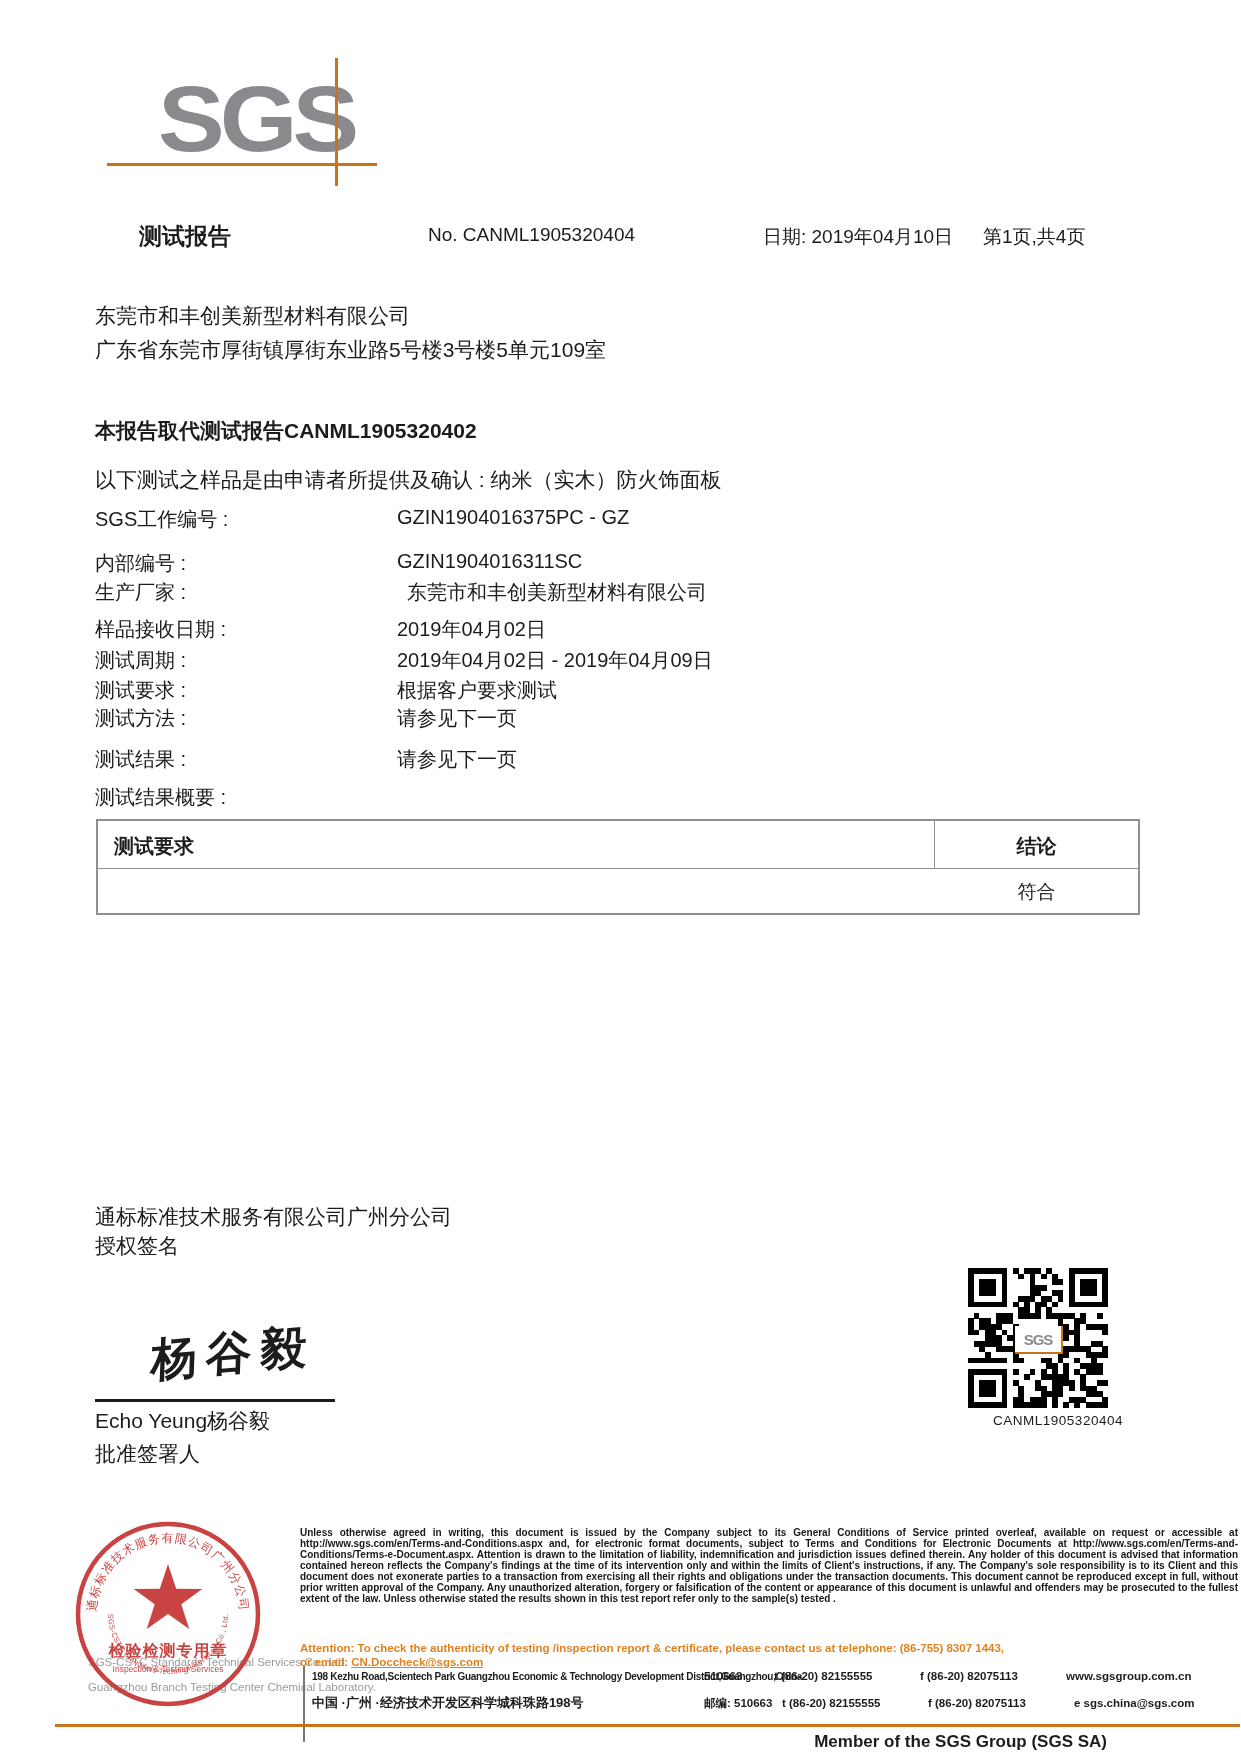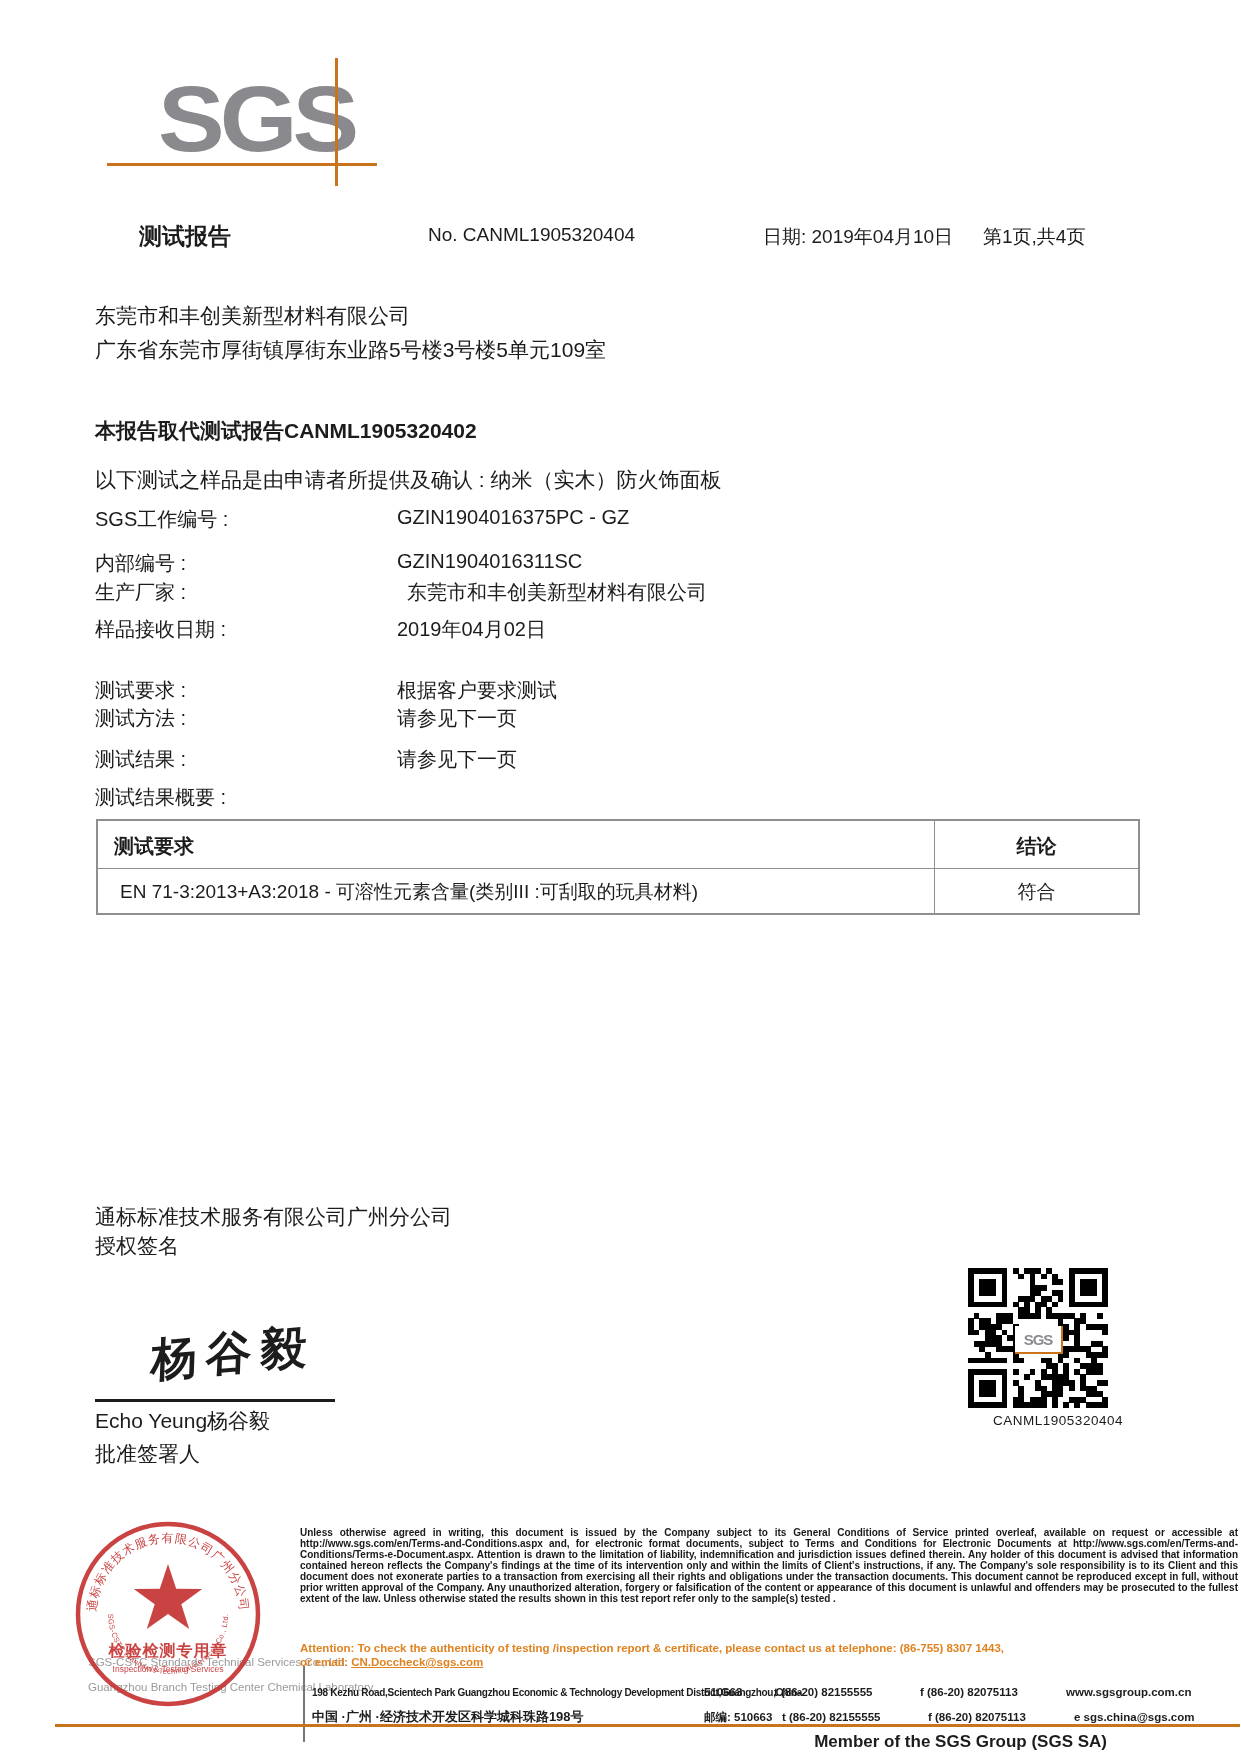--- a/index.html
+++ b/index.html
@@ -18,21 +18,21 @@
   .tbl .cell{position:absolute;box-sizing:border-box;}
   .sig-script{font-size:46px;font-weight:bold;letter-spacing:9px;transform:rotate(-5deg) skewX(-7deg);transform-origin:left bottom;}
   .qr-label{font-size:13.5px;letter-spacing:.5px;text-align:center;}
   .disclaimer{font-size:10px;font-weight:bold;line-height:11px;text-align:justify;color:#181818;}
   .attention{font-size:11.5px;font-weight:bold;line-height:14px;color:#e0821f;}
   .attention .em{text-decoration:underline;}
   .addr-row{display:flex;align-items:baseline;white-space:nowrap;}
   .addr-en{font-size:10px;font-weight:bold;letter-spacing:-.3px;width:392px;}
   .addr-cn{font-size:13px;font-weight:bold;width:392px;}
   .addr-seg{font-size:11.5px;font-weight:bold;}
-  .seg-postal{width:70px;margin-top:16px;}
+  .seg-postal{width:70px;}
   .seg-tel{width:146px;}
   .seg-fax{width:146px;}
   .gray-co{font-size:11.5px;color:#9b9b9b;white-space:nowrap;}
   .member{font-size:17px;font-weight:bold;}
   .qr-logo-box{background:#fff;display:flex;align-items:center;justify-content:center;
     border-bottom:2px solid #c9731d;border-right:2px solid #c9731d;}
   .qr-logo-box span{color:#8a8a8e;font-weight:bold;font-size:15px;letter-spacing:-1px;}
 </style>
 </head>
 <body>
@@ -65,20 +65,24 @@
     <span class="val">GZIN1904016311SC</span>
   </div>
   <div class="abs fld" style="left:95px;top:579px;width:900px;height:26px;">
     <span class="lab">生产厂家 :</span>
     <span class="val" style="left:312px;">东莞市和丰创美新型材料有限公司</span>
   </div>
   <div class="abs fld" style="left:95px;top:616px;width:900px;height:26px;">
     <span class="lab">样品接收日期 :</span>
     <span class="val">2019年04月02日</span>
   </div>
+  <div class="abs fld" style="left:95px;top:647px;width:900px;height:26px;">
+    <span class="lab">测试周期 :</span>
+    <span class="val">2019年04月02日 - 2019年04月09日</span>
+  </div>
   <div class="abs fld" style="left:95px;top:677px;width:900px;height:26px;">
     <span class="lab">测试要求 :</span>
     <span class="val">根据客户要求测试</span>
   </div>
   <div class="abs fld" style="left:95px;top:705px;width:900px;height:26px;">
     <span class="lab">测试方法 :</span>
     <span class="val">请参见下一页</span>
   </div>
   <div class="abs fld" style="left:95px;top:746px;width:900px;height:26px;">
     <span class="lab">测试结果 :</span>
@@ -86,23 +90,20 @@
   </div>
 
   <div class="abs fld" style="left:95px;top:784px;">测试结果概要 :</div>
 
   <div class="abs tbl" style="left:96px;top:819px;width:1040px;height:92px;">
     <div class="cell" style="left:0;top:0;width:837px;height:48px;border-bottom:1px solid #8f8f8f;border-right:1px solid #8f8f8f;padding:12px 0 0 16px;font-size:20px;font-weight:bold;">
       <span>测试要求</span>
     </div>
     <div class="cell" style="left:837px;top:0;width:203px;height:48px;border-bottom:1px solid #8f8f8f;padding-top:12px;font-size:20px;font-weight:bold;text-align:center;">
       <span>结论</span>
-    </div>
-    <div class="cell" style="left:0;top:48px;width:837px;height:44px;border-right:1px solid #8f8f8f;padding:10px 0 0 22px;font-size:19px;">
-      <span>EN 71-3:2013+A3:2018 - 可溶性元素含量(类别III :可刮取的玩具材料)</span>
     </div>
     <div class="cell" style="left:837px;top:48px;width:203px;height:44px;padding-top:10px;font-size:19px;text-align:center;">
       <span>符合</span>
     </div>
   </div>
 
   <div class="abs body-txt" style="left:95px;top:1203px;">通标标准技术服务有限公司广州分公司</div>
   <div class="abs body-txt" style="left:95px;top:1232px;">授权签名</div>
 
   <div class="abs sig-script" style="left:150px;top:1330px;">杨谷毅</div>

